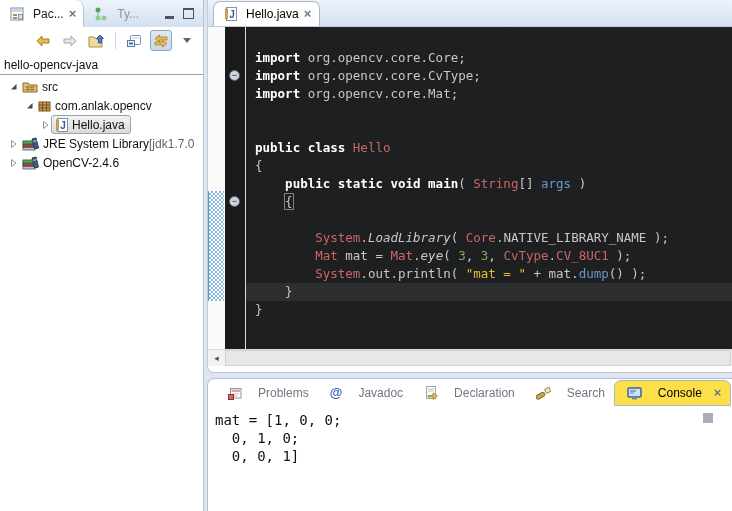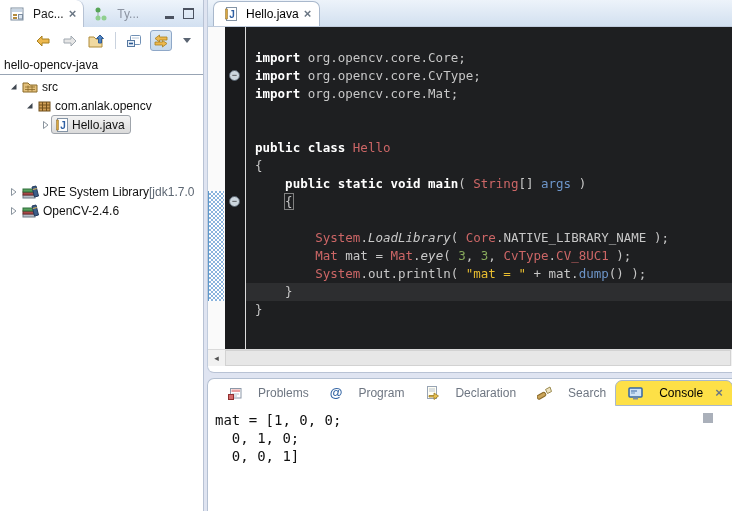--- a/index.html
+++ b/index.html
@@ -214,21 +214,21 @@
             <span class="ticon">
               <svg width="12" height="14">
                 <rect x="1.5" y="0.5" width="10" height="13" fill="#fff" stroke="#8494a6"></rect>
                 <rect x="0.5" y="2" width="2" height="10" fill="#d9a741" stroke="#8a6a28" stroke-width="0.5"></rect>
                 <text x="7" y="11" font-size="10" font-weight="bold" fill="#2e5fa3" text-anchor="middle" font-family="Liberation Sans,sans-serif">J</text>
               </svg>
             </span>
             <span>Hello.java</span>
           </span>
         </div>
-        <div class="trow" style="padding-left: 8px; margin-top: 48px;">
+        <div class="trow" style="padding-left: 8px;">
           <span class="arrow">
             <svg width="9" height="10">
               <path d="M2.5 1.5 L7 5 L2.5 8.5 Z" fill="#fff" stroke="#8a949e"></path>
             </svg>
           </span>
           <span style="display: inline-flex; align-items: center;">
             <span class="ticon">
               <svg width="17" height="14">
                 <rect x="1" y="10" width="12" height="3" fill="#b6bfc9" stroke="#6d7884"></rect>
                 <rect x="1" y="7" width="11" height="3" fill="#a84848" stroke="#6e2a2a"></rect>
@@ -322,21 +322,21 @@
               <line x1="4" y1="9" x2="9" y2="9" stroke="#b8c2cc"></line>
               <rect x="0.5" y="7.5" width="5" height="5" fill="#d46a6a" stroke="#903030"></rect>
             </svg>
           </span>
           <span>Problems</span>
         </div>
         <div class="btab">
           <span class="ticon">
             <span class="at-glyph">@</span>
           </span>
-          <span>Program</span>
+          <span>Javadoc</span>
         </div>
         <div class="btab">
           <span class="ticon">
             <svg width="14" height="14">
               <rect x="2.5" y="0.5" width="9" height="12" fill="#fffef4" stroke="#98a4b4"></rect>
               <line x1="4" y1="3" x2="10" y2="3" stroke="#b8c2cc"></line>
               <line x1="4" y1="5" x2="10" y2="5" stroke="#b8c2cc"></line>
               <path d="M4 9.5 L9 9.5 L9 7 L13.5 10 L9 13.5 L9 11 L4 11 Z" fill="#e8c050" stroke="#9a7a20" stroke-width="0.8"></path>
             </svg>
           </span>

